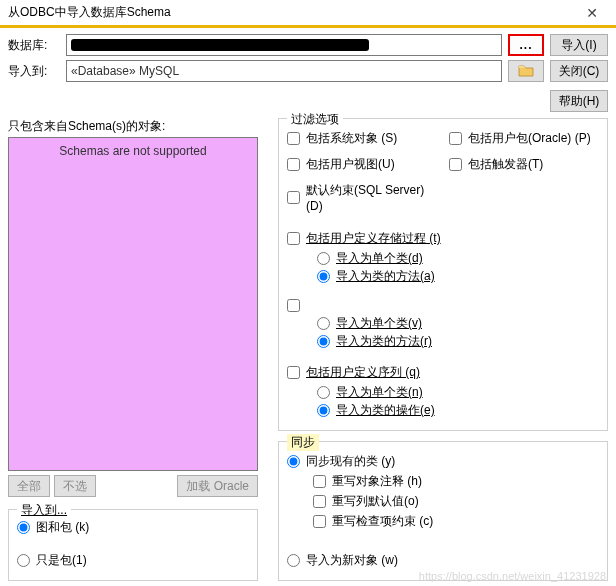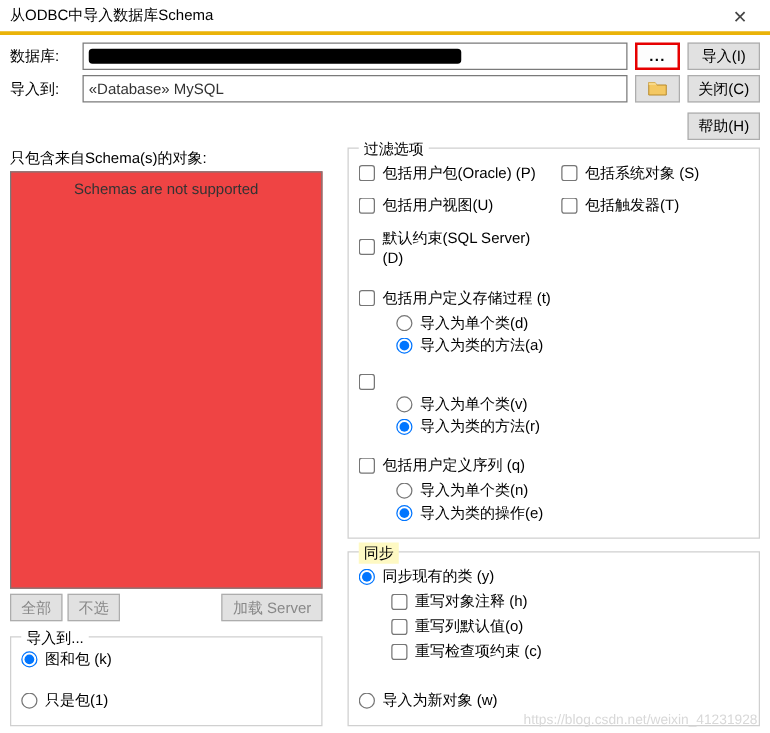--- a/index.html
+++ b/index.html
@@ -19,36 +19,36 @@
   
   .row2field { flex:1; height:22px; border:1px solid #7a7a7a; background:#fff; padding:0 4px; display:flex; align-items:center; color:#333; }
   .folder-btn { width: 36px; height:22px; border:1px solid #adadad; background:#e1e1e1; display:flex; align-items:center; justify-content:center; }
   .folder-icon svg{ width:16px; height:14px; }
   
   .help-row { display:flex; justify-content:flex-end; padding: 4px 8px 6px 8px; }
   
   .main { display:flex; padding: 0 8px 8px 8px; gap:20px; }
   .leftcol { width: 250px; display:flex; flex-direction:column; }
   .left-label { margin-bottom:2px; }
-  .listbox { flex:1; border:1px solid #7a7a7a; background:#ef4444; min-height: 320px; padding: 6px; text-align:center; color:#333; }
+  .listbox { flex:1; border:1px solid #7a7a7a; background:#f0abfc; min-height: 320px; padding: 6px; text-align:center; color:#333; }
   .leftbtns { display:flex; gap:4px; margin-top:4px; align-items:center; }
   .mini-btn { height:22px; border:1px solid #adadad; background:#e1e1e1; padding: 0 8px; color:#888; display:flex; align-items:center; }
   .leftbtns .spacer{ flex:1; }
   
   .group { border:1px solid #d0d0d0; padding:6px 8px 8px 8px; margin-top:12px; position:relative; }
-  .group-title { position:absolute; top:-8px; left:8px; background:#fff; padding:0 4px; font-size:12px; }
+  .group-title { position:absolute; top:-8px; left:8px; background:#fff; padding:0 4px; font-size:12px;text-decoration:underline; }
   .radio-row, .check-row { display:flex; align-items:center; gap:4px; margin: 3px 0; }
   .radio-row input, .check-row input { margin-right:2px; }
   input[type=radio], input[type=checkbox]{ width:13px; height:13px; }
   
   .rightcol { flex:1; display:flex; flex-direction:column; }
   .filter-group { border:1px solid #d0d0d0; padding:8px 8px 10px 8px; position:relative; }
   .filter-title { position:absolute; top:-8px; left:8px; background:#fff; padding:0 4px; }
   .filter-grid { display:grid; grid-template-columns: 1fr 1fr; gap: 3px 12px; }
-  .section { margin-top: 14px; }
+  .section { margin-top: 14px; text-decoration: underline; }
   .indent { margin-left: 30px; }
   .indent .radio-row { margin:1px 0; }
   
   .sync-group { border:1px solid #d0d0d0; padding:8px; position:relative; margin-top:10px; flex:1; }
   .sync-title { position:absolute; top:-8px; left:8px; background:#fef9c3; padding:0 4px; }
   .sync-indent { margin-left:26px; }
   
   .watermark { position:absolute; bottom:4px; right:10px; font-size:11px; color:#d8d8d8; pointer-events:none;}
 </style>
 </head>
@@ -91,21 +91,21 @@
 <div class="main">
   <div class="leftcol">
     <div class="left-label">只包含来自Schema(s)的对象:</div>
     <div class="listbox">
       <div>Schemas are not supported</div>
     </div>
     <div class="leftbtns">
       <div class="mini-btn">全部</div>
       <div class="mini-btn">不选</div>
       <div class="spacer"></div>
-      <div class="mini-btn">加载 Server</div>
+      <div class="mini-btn">加载 Oracle</div>
     </div>
 
     <div class="group">
       <span class="group-title">导入到...</span>
       <div class="radio-row">
         <input type="radio" name="impto" checked="" style="">
         <span>图和包 (k)</span>
       </div>
       <div style="height:10px;"></div>
       <div class="radio-row">
@@ -114,25 +114,25 @@
       </div>
     </div>
   </div>
 
   <div class="rightcol">
     <div class="filter-group">
       <span class="filter-title">过滤选项</span>
       <div class="filter-grid">
         <div class="check-row">
             <input type="checkbox" style="">
+            <span>包括系统对象 (S)</span>
+          </div>
+        <div class="check-row">
+            <input type="checkbox" style="">
             <span>包括用户包(Oracle) (P)</span>
-          </div>
-        <div class="check-row">
-            <input type="checkbox" style="">
-            <span>包括系统对象 (S)</span>
           </div>
         <div class="check-row">
             <input type="checkbox" style="">
             <span>包括用户视图(U)</span>
           </div>
         <div class="check-row">
             <input type="checkbox" style="">
             <span>包括触发器(T)</span>
           </div>
         <div class="check-row">

